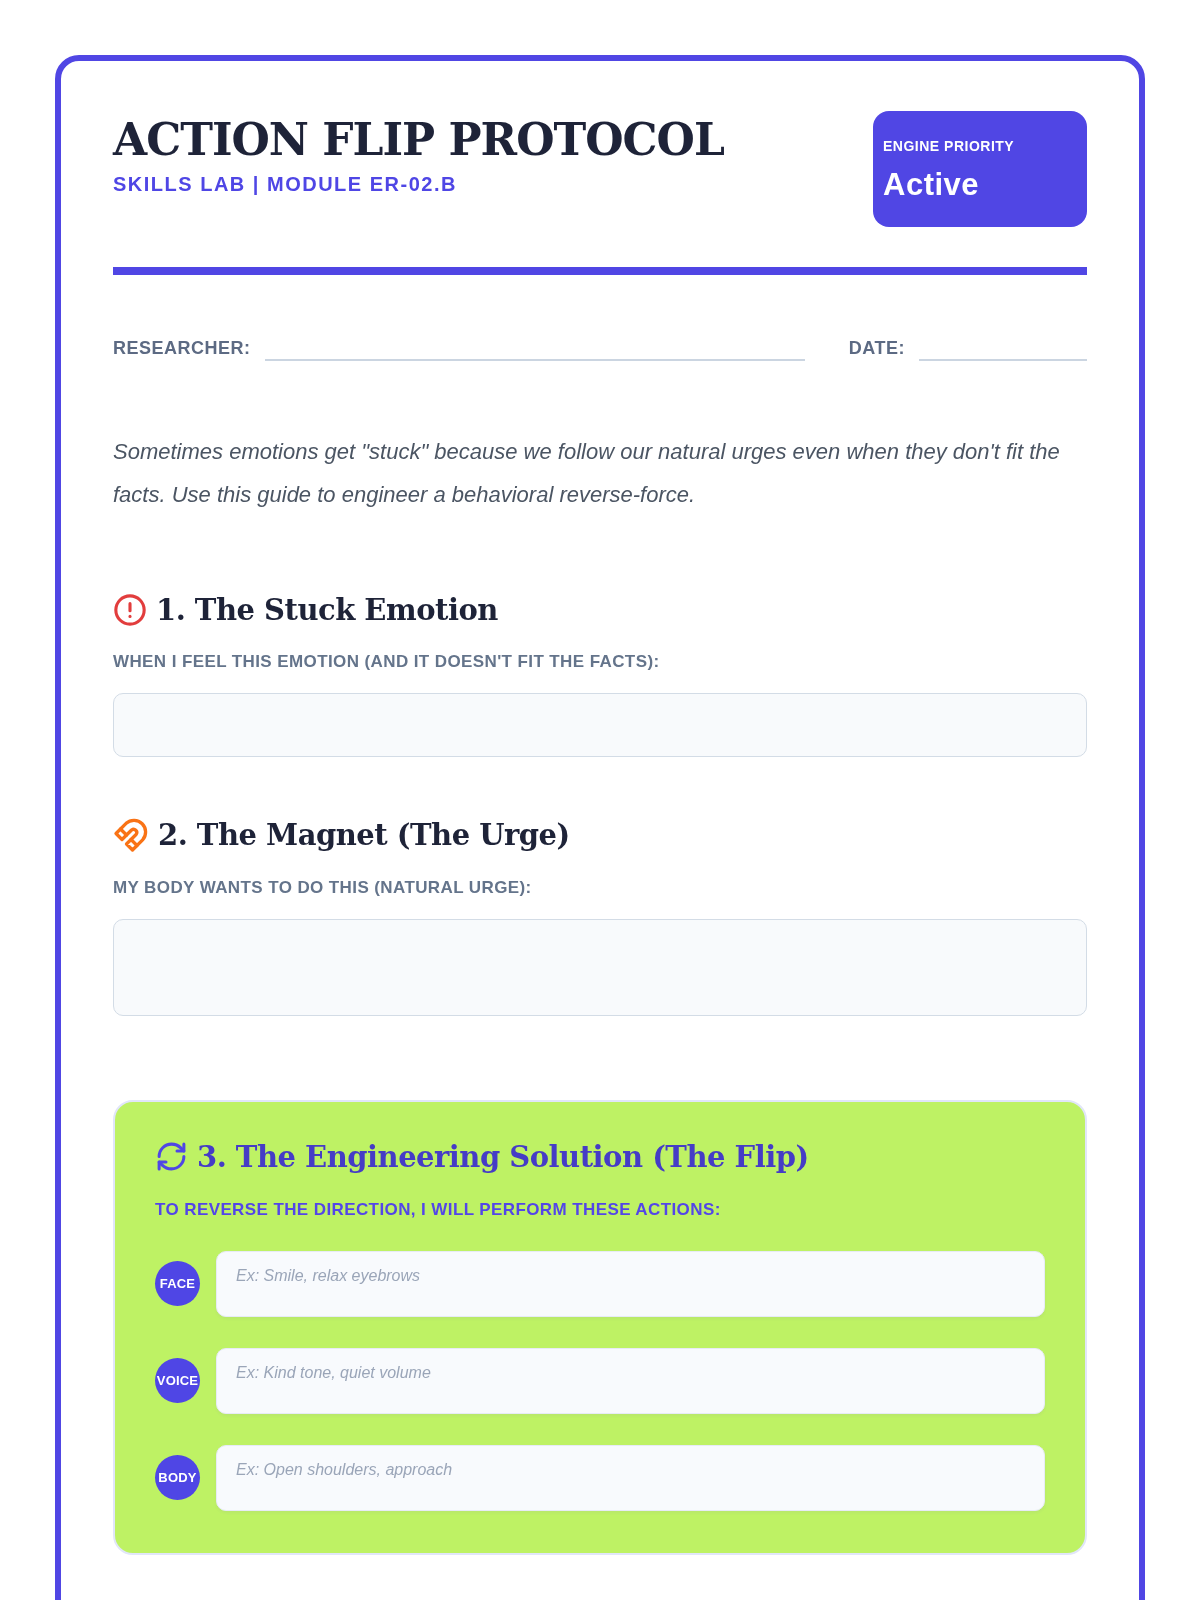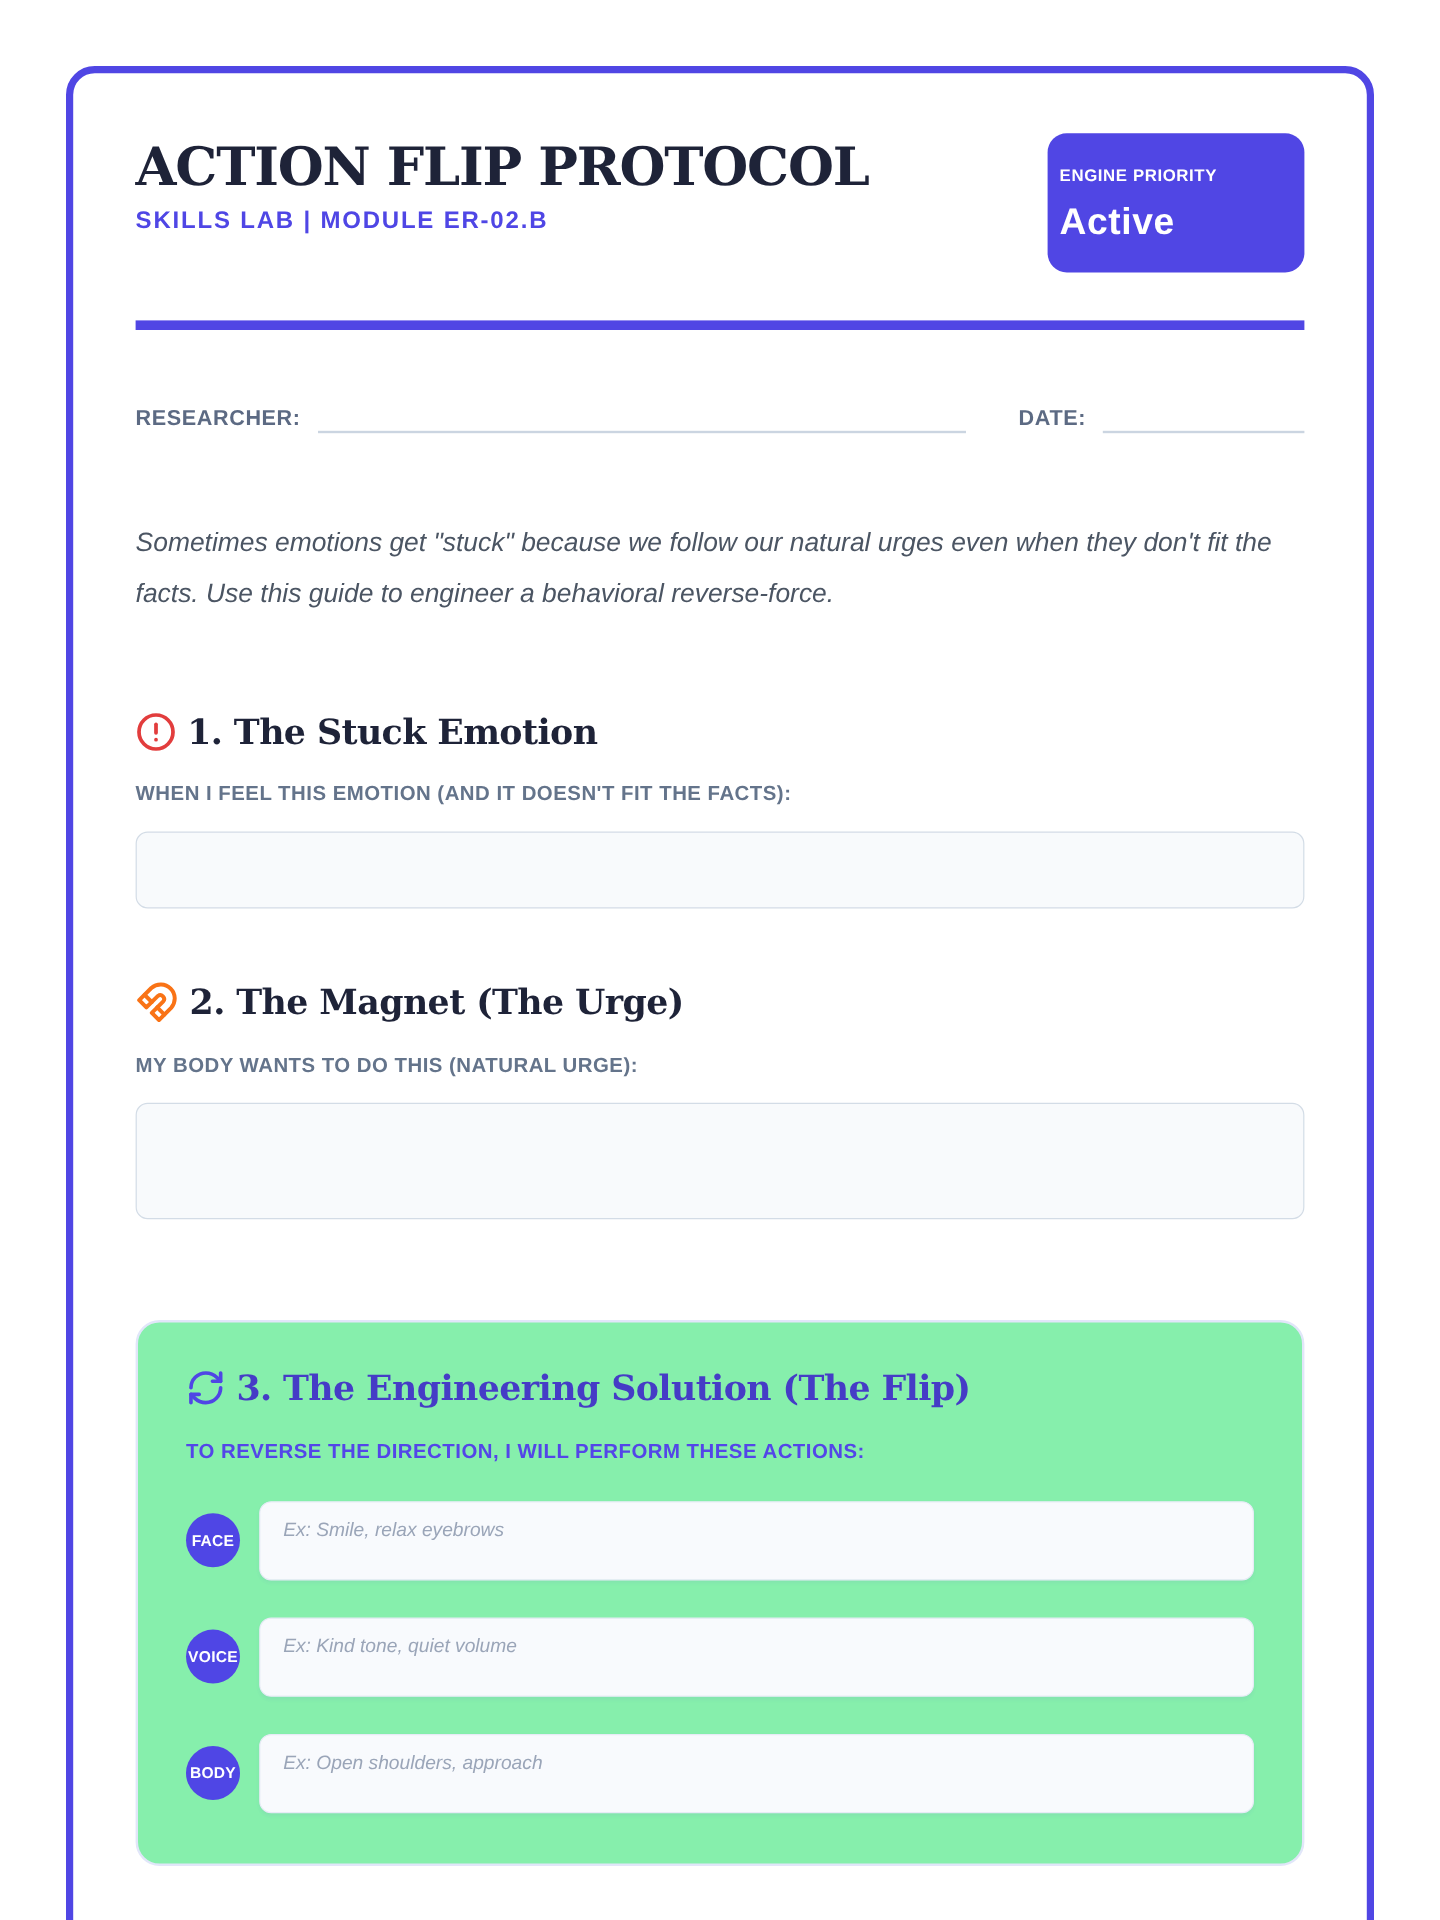--- a/index.html
+++ b/index.html
@@ -101,21 +101,21 @@
     color:#334155;
     padding:14px 18px;
   }
   .field-box.short { height:64px; }
   .field-box.tall  { height:97px; }
   .section-2 { margin-top:60px; }
 
   
   .flip-card {
     margin-top:84px;
-    background:#86efac;
+    background:#bef264;
     border:2px solid #e1e6f9;
     border-radius:20px;
     padding:38px 40px 42px;
   }
   .flip-card .section-title { color:#453cc6; }
   .flip-card .field-label { color:#5346e8; margin-top:26px; }
   .action-row { display:flex; align-items:center; gap:16px; margin-top:31px; }
   .action-badge {
     flex:none;
     width:45px; height:45px;

